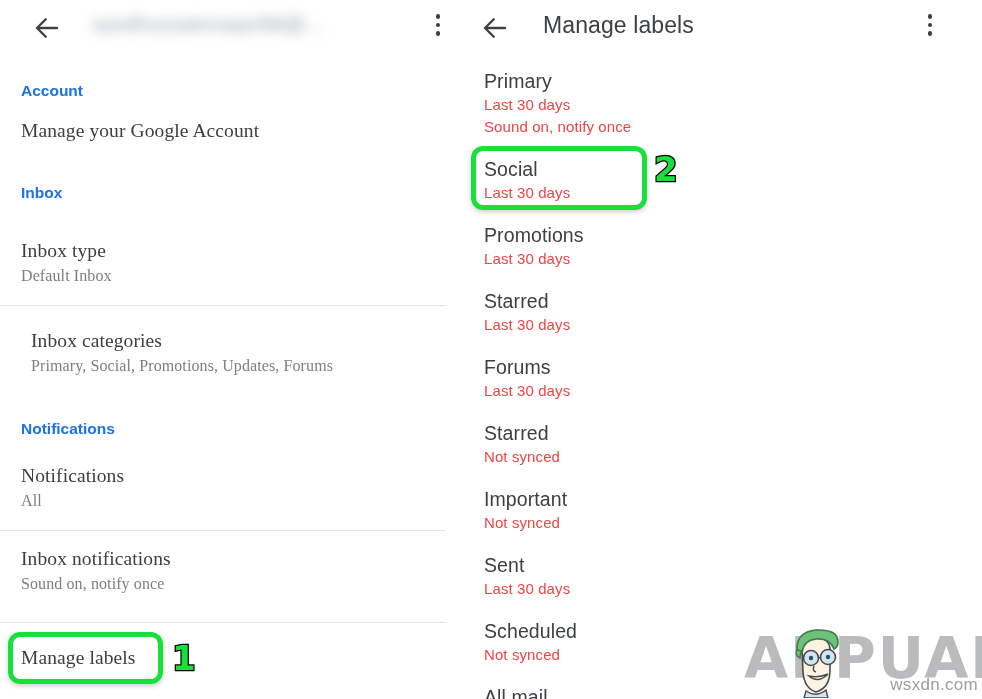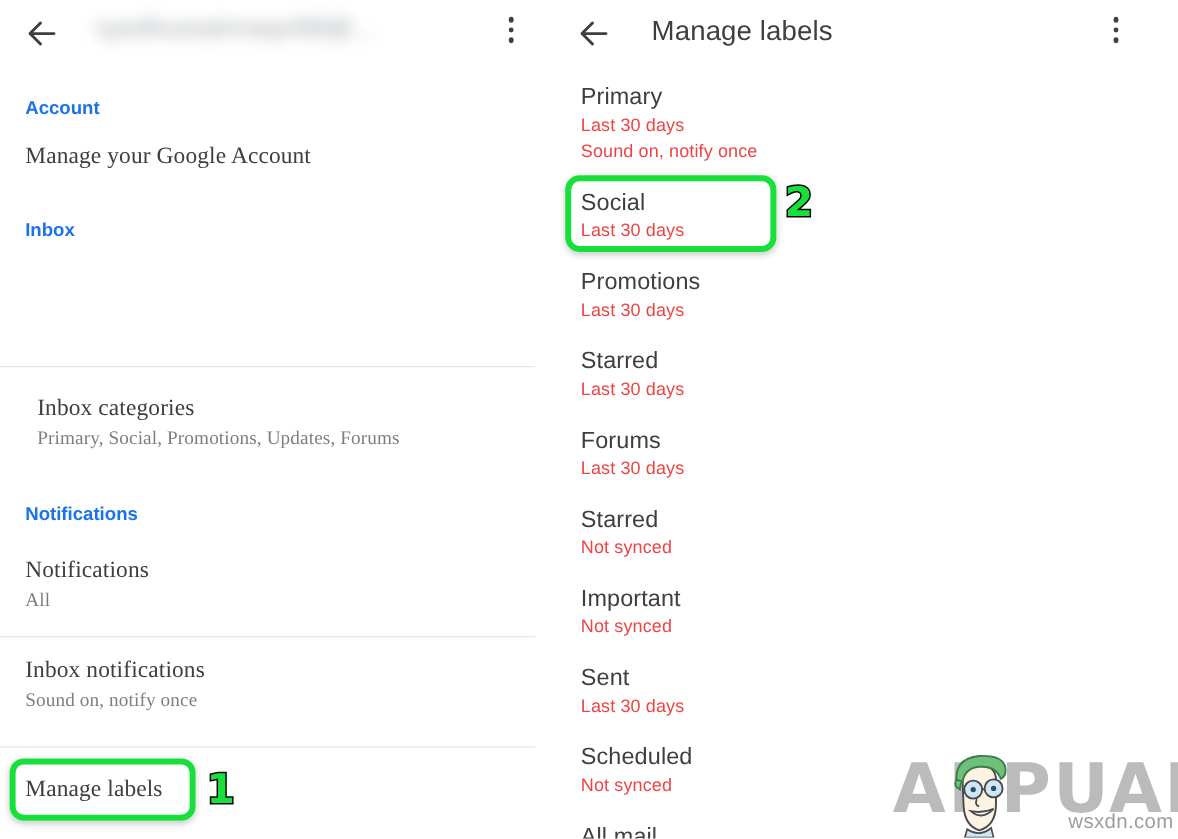--- a/index.html
+++ b/index.html
@@ -18,21 +18,21 @@
   }
 
   
   .panel {
     position: absolute;
     top: 0;
     height: 699px;
     background: #ffffff;
     overflow: hidden;
   }
-  #left-panel  { left: 0;     width: 460px; }
+  #left-panel  { left: 0;     width: 460px; padding-left: 12px; }
   #right-panel { left: 460px; width: 522px; }
 
   
   .appbar {
     position: relative;
     height: 56px;
   }
   .back-icon {
     position: absolute;
     left: 20px;
@@ -234,20 +234,24 @@
   </div>
 
   <div class="section-head" id="lbl-account">Account</div>
 
   <div class="row" id="row-manage-acct">
     <div class="row-title">Manage your Google Account</div>
   </div>
 
   <div class="section-head" id="lbl-inbox">Inbox</div>
 
+  <div class="row" id="row-inbox-type">
+    <div class="row-title">Inbox type</div>
+    <div class="row-sub">Default Inbox</div>
+  </div>
 
   <div class="divider" id="div-1"></div>
 
   <div class="row" id="row-inbox-cat">
     <div class="row-title">Inbox categories</div>
     <div class="row-sub">Primary, Social, Promotions, Updates, Forums</div>
   </div>
 
   <div class="section-head" id="lbl-notif">Notifications</div>
 

